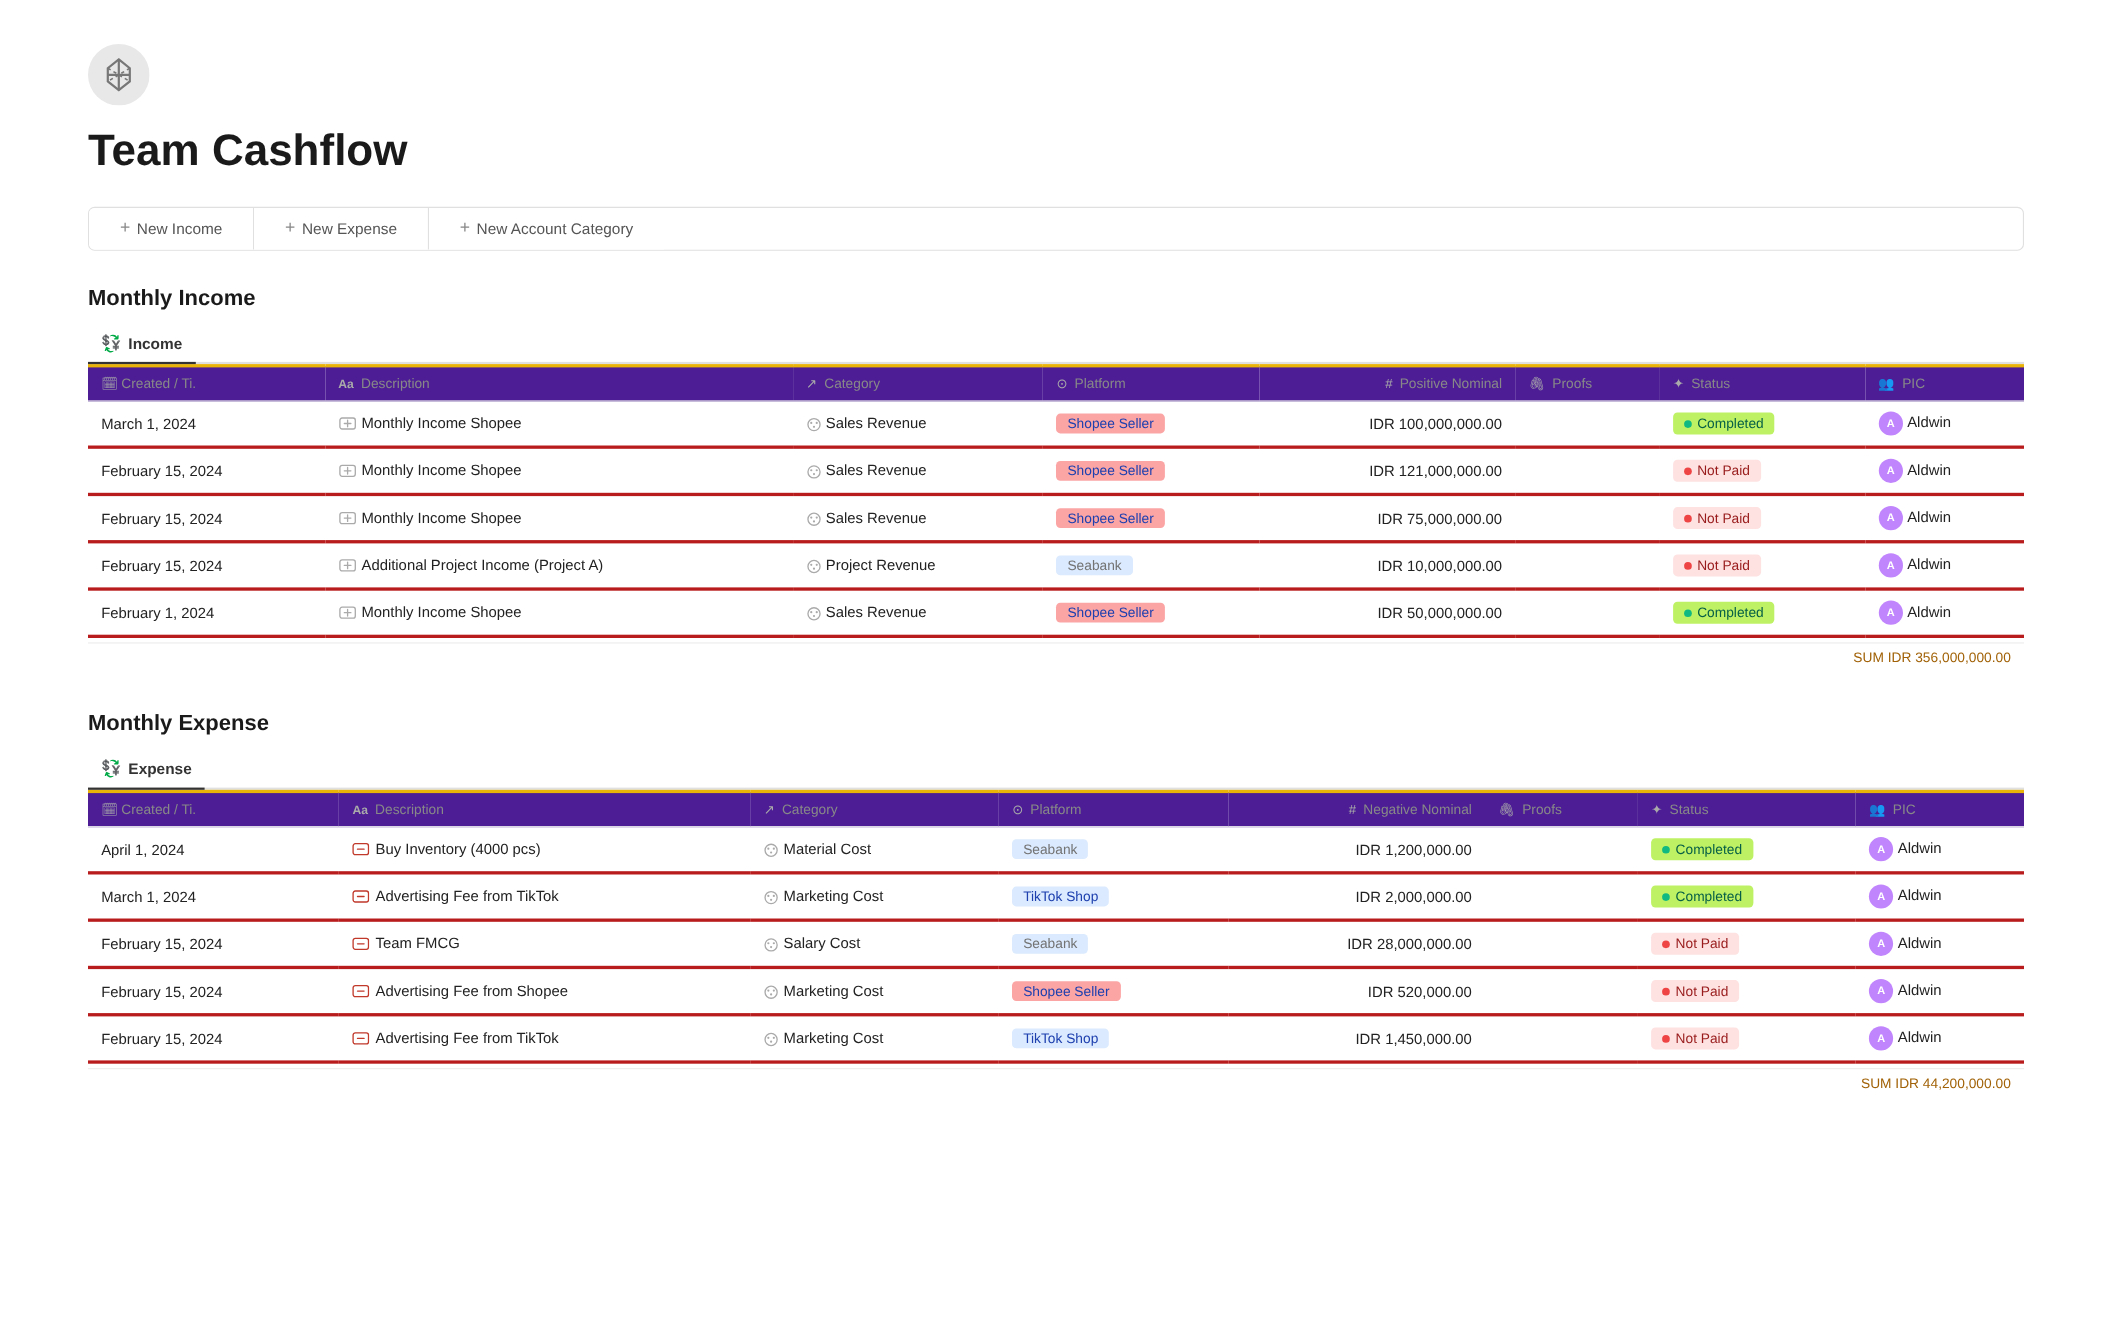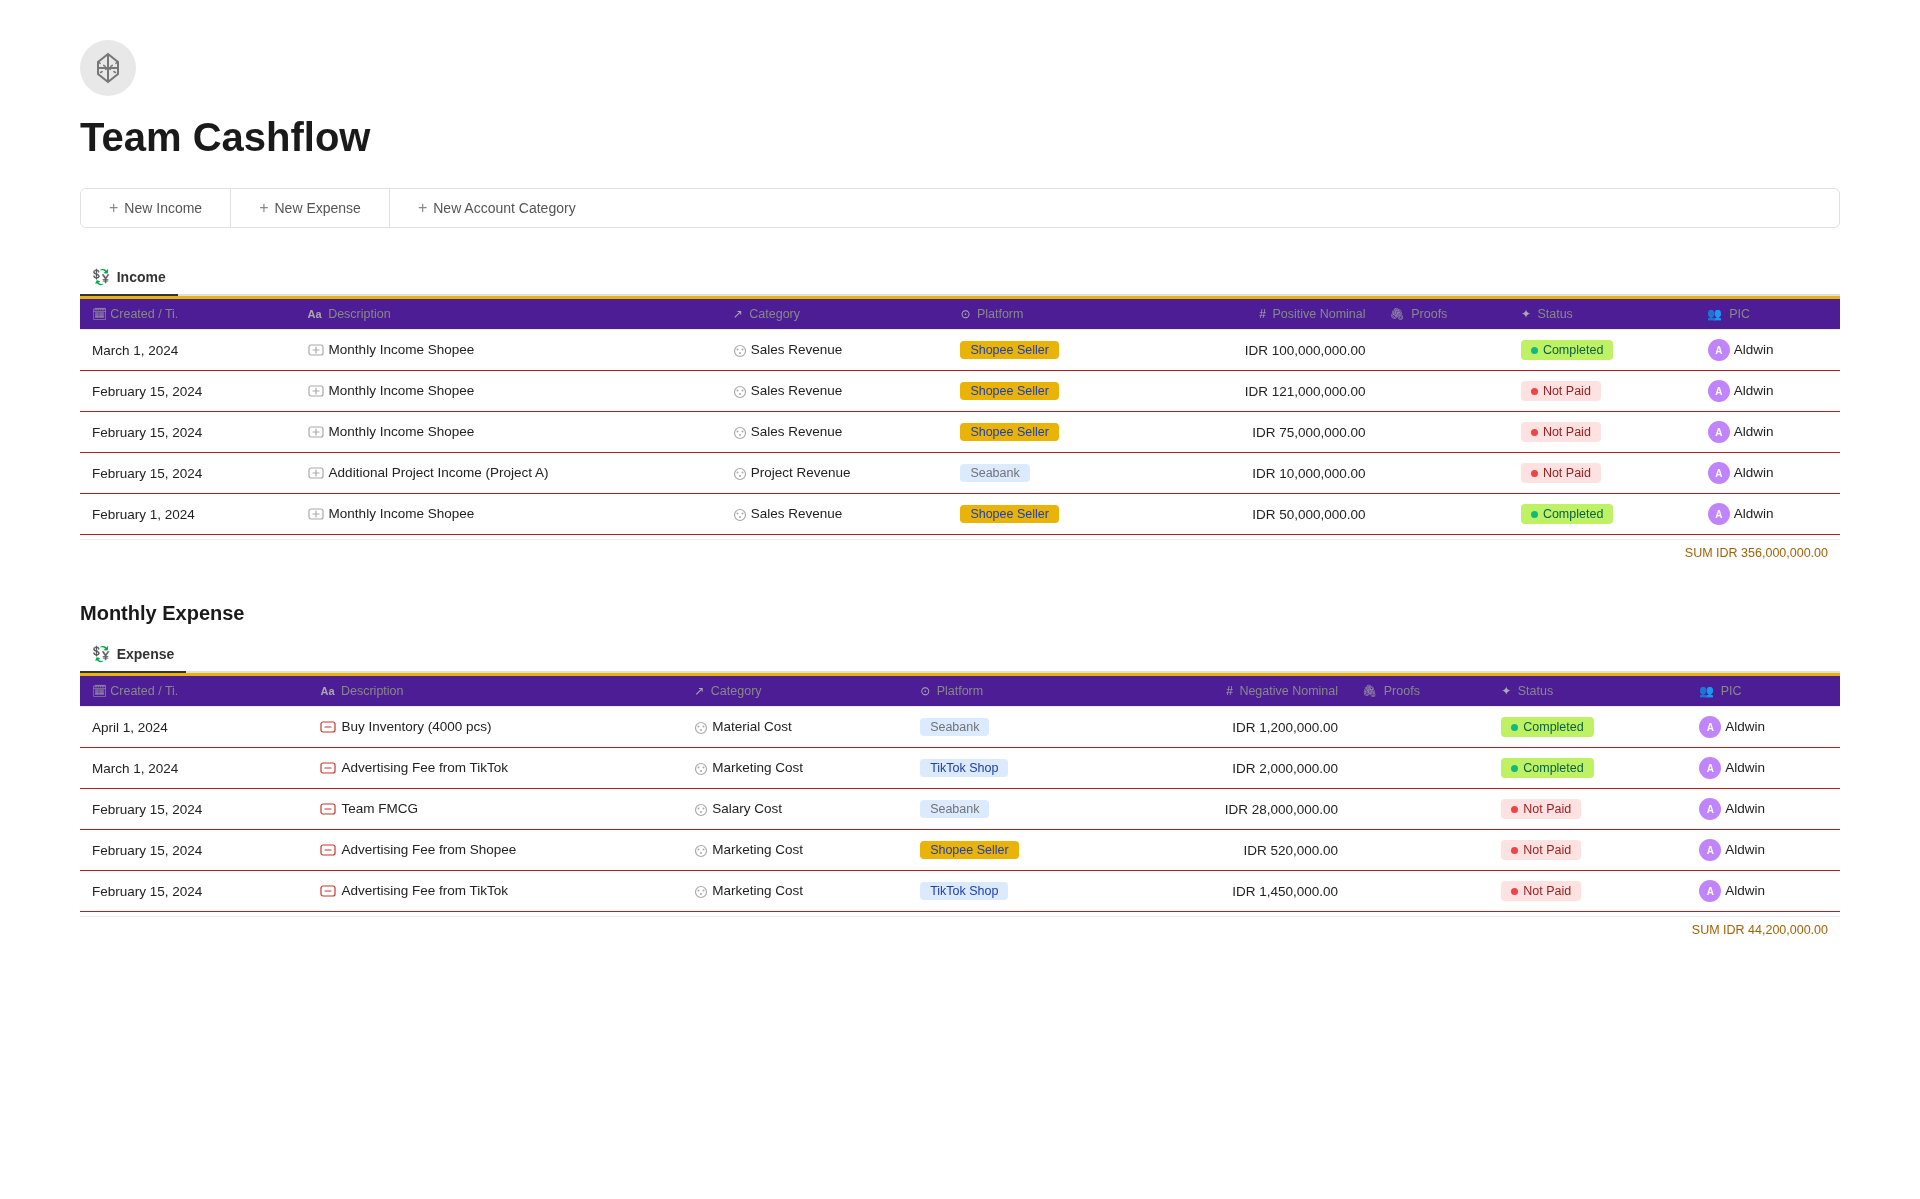--- a/index.html
+++ b/index.html
@@ -77,36 +77,36 @@
       background: #4c1d95;
       color: #888;
       font-weight: 500;
       font-size: 12.5px;
       padding: 8px 12px;
       text-align: left;
       border-top: 3px solid #eab308;
       border-bottom: 1px solid #ececec;
     }
     tbody tr {
-      border-bottom: 1px solid #b91c1c;
+      border-bottom: 3px solid #b91c1c;
     }
     tbody td {
       padding: 9px 12px;
       font-size: 13.5px;
       color: #222;
       vertical-align: middle;
     }
     .platform-badge {
       display: inline-block;
       padding: 2px 10px;
       border-radius: 4px;
       font-size: 12.5px;
       font-weight: 500;
     }
-    .badge-shopee { background: #eab308; color: #1e40af; }
+    .badge-shopee { background: #fca5a5; color: #1e40af; }
     .badge-seabank { background: #dbeafe; color: #737373; }
     .badge-tiktok { background: #dbeafe; color: #1e40af; }
     .status-badge {
       display: inline-flex;
       align-items: center;
       gap: 5px;
       padding: 3px 10px;
       border-radius: 4px;
       font-size: 12.5px;
       font-weight: 500;
@@ -173,20 +173,21 @@
     <span class="plus">+</span>
     <span>New Expense</span>
   </button>
   <button class="toolbar-btn">
     <span class="plus">+</span>
     <span>New Account Category</span>
   </button>
 </div>
 
 <div class="section-block">
+  <h2 class="section-title">Monthly Income</h2>
   <div class="tab-bar">
     <div class="tab">
       <span class="tab-icon">💱</span>
       <span>Income</span>
     </div>
   </div>
   <table>
     <thead>
       <tr>
         <th><span class="th-icon">🗓</span>Created / Ti.</th>

